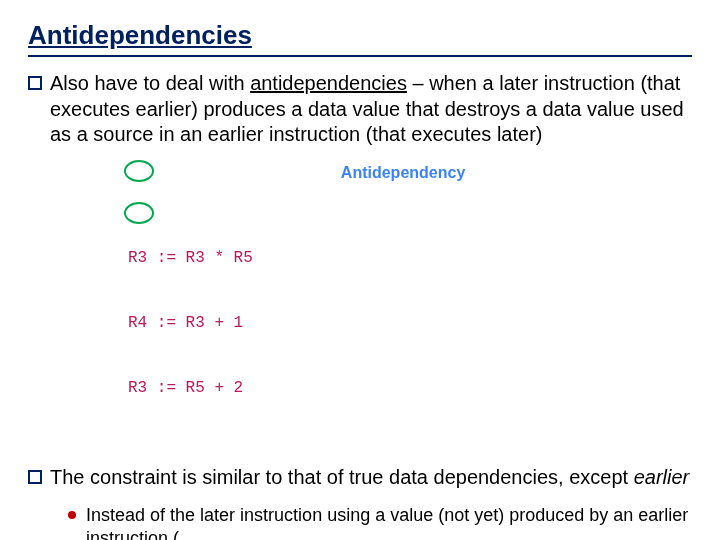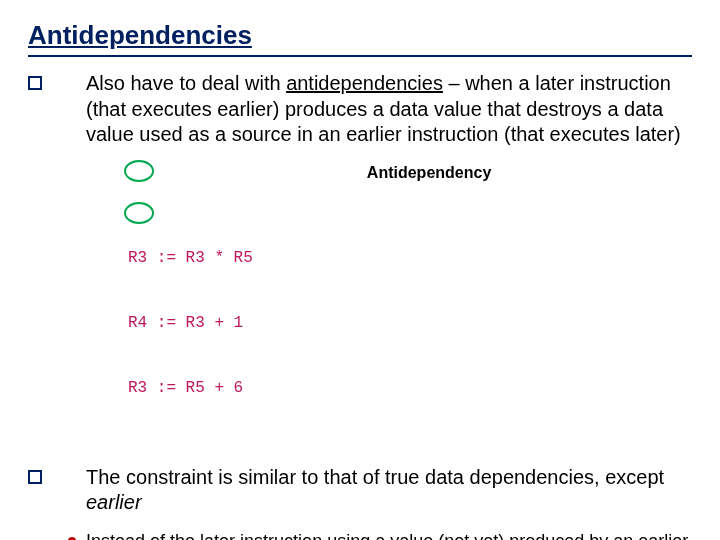--- a/index.html
+++ b/index.html
@@ -21,21 +21,20 @@
   }
   .title-rule {
     border: none;
     border-top: 2px solid #002060;
     margin-bottom: 14px;
   }
   .bullet-row {
     display: flex;
     align-items: flex-start;
     margin-bottom: 14px;
-    gap: 36px;
   }
   .sq-bullet {
     flex: 0 0 14px;
     width: 14px;
     height: 14px;
     border: 2px solid #002060;
     margin-top: 5px;
     margin-right: 8px;
   }
   .bullet-body {
@@ -60,25 +59,25 @@
   .circ {
     position: absolute;
     border: 2px solid #00a84f;
     border-radius: 50%;
     width: 30px;
     height: 22px;
   }
   .circ.c1 { left: -4px; top: -2px; }
   .circ.c2 { left: -4px; top: 40px; }
   .dep-labels {
-    margin-left: 114px;
+    margin-left: 88px;
     font-family: Arial, sans-serif;
     font-size: 16px;
     font-weight: bold;
-    color: #000000;
+    color: #3b82f6;
     line-height: 1.35;
   }
   .sub-row {
     display: flex;
     align-items: flex-start;
     padding-left: 40px;
     margin-top: 4px;
   }
   .dot-bullet {
     flex: 0 0 8px;
@@ -106,21 +105,21 @@
     <span>Also have to deal with </span><span class="kw-anti">antidependencies</span><span> – when a later instruction (that executes earlier) produces a data value that destroys a data value used as a source in an earlier instruction (that executes later)</span>
   </div>
 </div>
 
 <div class="code-area">
   <div class="code-block">
     <span class="circ c1"></span>
     <span class="circ c2"></span>
     <div>R3 := R3 * R5</div>
     <div>R4 := R3 + 1</div>
-    <div>R3 := R5 + 6</div>
+    <div>R3 := R5 + 2</div>
   </div>
   <div class="dep-labels">
     <div>Antidependency</div>
   </div>
 </div>
 
 <div class="bullet-row">
   <span class="sq-bullet"></span>
   <div class="bullet-body">
     <span>The constraint is similar to that of true data dependencies, except </span><span class="kw-rev">earlier</span>

